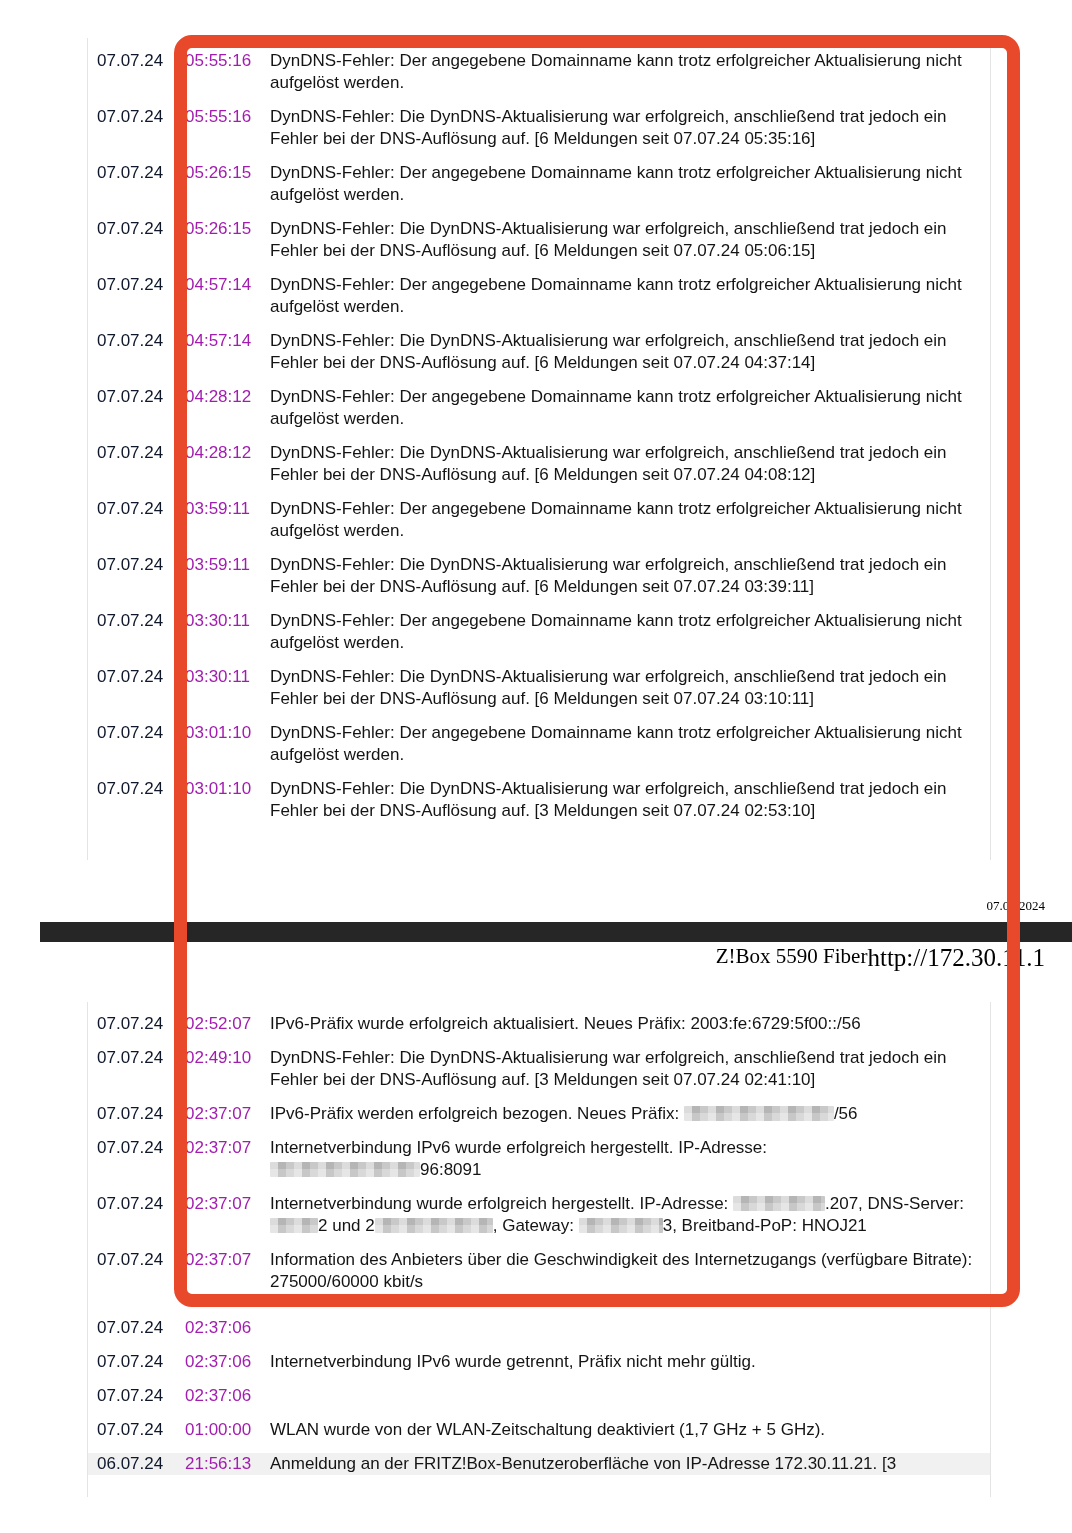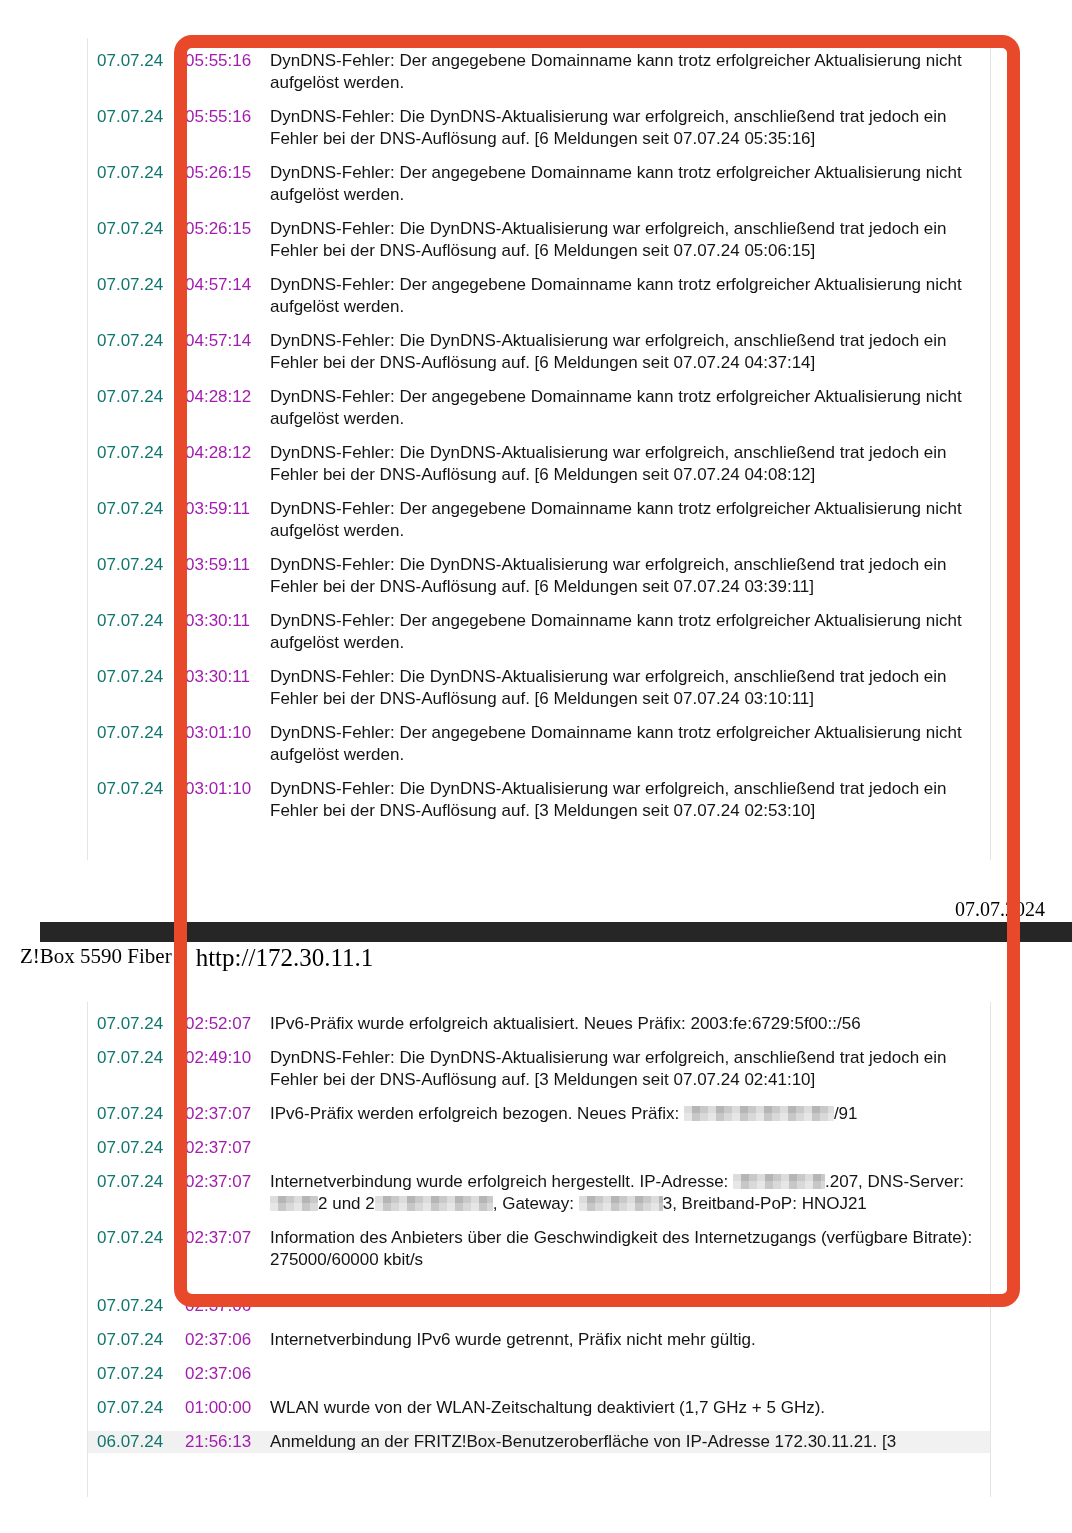--- a/index.html
+++ b/index.html
@@ -6,36 +6,36 @@
   .screen{position:relative;width:1072px;height:1533px;background:#fff;overflow:hidden;
           font-family:"Liberation Sans",sans-serif;color:#141414;}
 
   
   .log-table{position:absolute;left:87px;width:904px;box-sizing:border-box;
              border-left:1px solid #e4e4e4;border-right:1px solid #e4e4e4;overflow:hidden;background:#fff;}
   .log-table.page1{top:38px;height:822px;padding-top:12px;}
   .log-table.page2{top:1002px;height:495px;padding-top:11px;}
   .log-row{display:flex;align-items:flex-start;margin-bottom:12px;font-size:17px;line-height:22px;}
   .log-row.gap-after{margin-bottom:24px;}
-  .col-date{flex:0 0 97px;padding-left:9px;box-sizing:border-box;white-space:nowrap;color:#0f766e;}
+  .col-date{flex:0 0 97px;padding-left:9px;box-sizing:border-box;white-space:nowrap;color:#0f172a;}
   .col-time{flex:0 0 85px;white-space:nowrap;color:#a21caf;}
   .col-msg{flex:1;padding-right:6px;word-wrap:break-word;}
   .redact{display:inline-block;height:15px;transform:translateY(2px);border-radius:1px;
           background-image:
             repeating-linear-gradient(90deg, rgba(255,255,255,.45) 0 8px, rgba(0,0,0,.05) 8px 16px, rgba(255,255,255,.15) 16px 24px),
             repeating-linear-gradient(0deg, #d2d2d2 0 8px, #bfbfbf 8px 15px),
             linear-gradient(90deg,#cccccc,#c3c3c3);}
 
   
   .print-date{position:absolute;top:898px;right:27px;font-family:"Liberation Serif",serif;
-              font-size:20px;color:#000;}
+              font-size:13px;color:#000;}
   .page-band{position:absolute;top:922px;left:40px;right:0;height:20px;background:#262626;}
   .print-meta{position:absolute;top:944px;left:20px;right:27px;display:flex;
-              justify-content:flex-start;align-items:flex-start;
-              font-family:"Liberation Serif",serif;color:#000;gap:24px;}
+              justify-content:flex-end;align-items:flex-start;
+              font-family:"Liberation Serif",serif;color:#000;}
   .print-meta .left{font-size:21px;}
   .print-meta .right{font-size:25px;}
 
   
   .annotation{position:absolute;left:174px;top:35px;width:846px;height:1272px;
               border:13px solid #e8492b;border-radius:18px;box-sizing:border-box;
               pointer-events:none;z-index:50;}
 </style>
 </head>
 <body>
@@ -132,25 +132,26 @@
           <div class="col-msg"><span>IPv6-Präfix wurde erfolgreich aktualisiert. Neues Präfix: 2003:fe:6729:5f00::/56</span></div>
         </div>
         <div class="log-row">
           <div class="col-date">07.07.24</div>
           <div class="col-time">02:49:10</div>
           <div class="col-msg"><span>DynDNS-Fehler: Die DynDNS-Aktualisierung war erfolgreich, anschließend trat jedoch ein Fehler bei der DNS-Auflösung auf. [3 Meldungen seit 07.07.24 02:41:10]</span></div>
         </div>
         <div class="log-row">
           <div class="col-date">07.07.24</div>
           <div class="col-time">02:37:07</div>
-          <div class="col-msg"><span>IPv6-Präfix werden erfolgreich bezogen. Neues Präfix: </span><span class="redact" style="width: 150px;"></span><span>/91</span></div>
+          <div class="col-msg"><span>IPv6-Präfix werden erfolgreich bezogen. Neues Präfix: </span><span class="redact" style="width: 150px;"></span><span>/56</span></div>
         </div>
         <div class="log-row">
           <div class="col-date">07.07.24</div>
           <div class="col-time">02:37:07</div>
+          <div class="col-msg"><span>Internetverbindung IPv6 wurde erfolgreich hergestellt. IP-Adresse:</span><br><span class="redact" style="width: 150px;"></span><span>96:8091</span></div>
         </div>
         <div class="log-row">
           <div class="col-date">07.07.24</div>
           <div class="col-time">02:37:07</div>
           <div class="col-msg"><span>Internetverbindung wurde erfolgreich hergestellt. IP-Adresse: </span><span class="redact" style="width: 92px;"></span><span>.207, DNS-Server:</span><br><span class="redact" style="width: 48px;"></span><span>2 und 2</span><span class="redact" style="width: 118px;"></span><span>, Gateway: </span><span class="redact" style="width: 84px;"></span><span>3, Breitband-PoP: HNOJ21</span></div>
         </div>
         <div class="log-row gap-after">
           <div class="col-date">07.07.24</div>
           <div class="col-time">02:37:07</div>
           <div class="col-msg"><span>Information des Anbieters über die Geschwindigkeit des Internetzugangs (verfügbare Bitrate): 275000/60000 kbit/s</span></div>

